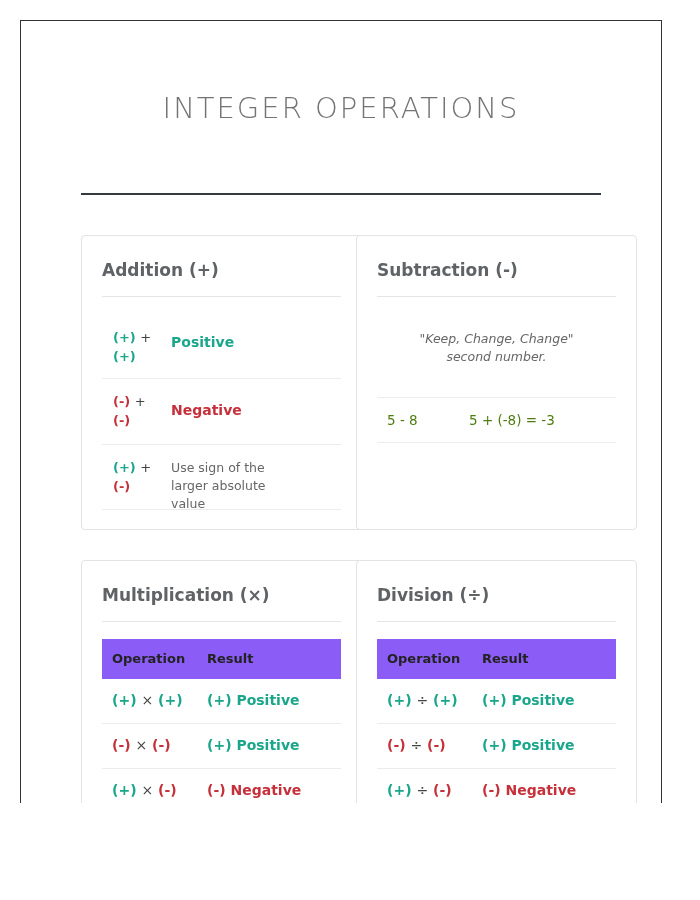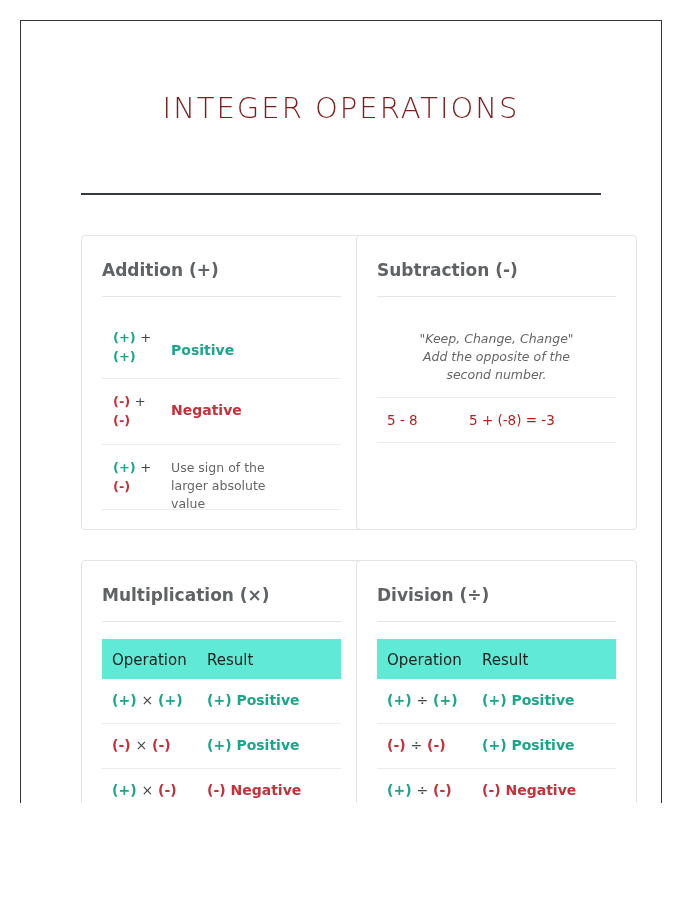--- a/index.html
+++ b/index.html
@@ -2,42 +2,42 @@
 <html><head>
 <meta charset="utf-8">
 <style>
   html, body { margin: 0; padding: 0; background: #ffffff; }
   body { width: 700px; height: 900px; position: relative; overflow: hidden;
          font-family: "DejaVu Sans", sans-serif; color: #333; }
   .page { position: absolute; left: 20px; top: 20px; width: 640px; height: 782px;
           border: 1px solid #333; border-bottom: none; background: #fff; overflow: hidden; }
   .title { position: absolute; left: 60px; top: 62px; width: 520px; text-align: center;
            font-family: "DejaVu Sans", sans-serif; font-weight: 200; font-size: 29px;
-           letter-spacing: 2px; color: #7f1d1d; line-height: 51px; }
+           letter-spacing: 2px; color: #737373; line-height: 51px; }
   .title-rule { position: absolute; left: 60px; top: 172px; width: 520px; height: 2px; background: #343a40; }
   .card { position: absolute; width: 281px; border: 1px solid #e3e3e3; border-radius: 4px;
           background: #fff; box-sizing: border-box; }
   .card h2 { margin: 0; position: absolute; left: 20px; top: 24px; font-size: 17px; font-weight: bold;
              color: #5f6366; font-family: "DejaVu Sans", sans-serif; }
   .card .hr { position: absolute; left: 20px; right: 20px; top: 60px; height: 1px; background: #e6e6e6; }
   .pos { color: #1aa68a; }
   .neg { color: #c6303a; }
   .op { color: #444; }
   .row { position: absolute; left: 20px; right: 20px; border-bottom: 1px solid #ececec; font-size: 13px; }
   .add-left { position: absolute; left: 11px; width: 50px; line-height: 19px; font-weight: bold; }
   .add-left .op { font-weight: normal; }
   .add-right { position: absolute; left: 69px; }
   .add-result { font-weight: bold; font-size: 14px; }
   .italic-note { color: #666; font-size: 12.5px; line-height: 18px; }
   .sub-note { position: absolute; left: 20px; right: 20px; top: 94px; text-align: center;
               font-style: italic; color: #666; font-size: 12.5px; line-height: 18px; }
-  .sub-row { font-size: 13.5px; color: #b91c1c; height: 44px; }
+  .sub-row { font-size: 13.5px; color: #4d7c0f; height: 44px; }
   .sub-row span { position: absolute; top: 14px; }
-  .thead { position: absolute; left: 20px; right: 20px; top: 78px; height: 40px; background: #5eead4;
-           font-weight: normal; font-size: 15px; color: #222; }
+  .thead { position: absolute; left: 20px; right: 20px; top: 78px; height: 40px; background: #8b5cf6;
+           font-weight: bold; font-size: 13px; color: #222; }
   .thead span { position: absolute; top: 12px; }
   .trow { height: 44px; font-weight: bold; font-size: 14px; }
   .trow span.c1 { position: absolute; left: 10px; top: 13px; }
   .trow span.c2 { position: absolute; left: 105px; top: 13px; }
   .trow .op { font-weight: normal; }
 </style>
 </head>
 <body>
 
 <div class="page">
@@ -49,21 +49,21 @@
   <div class="card" style="left:60px; top:214px; height:295px;">
     <h2>Addition (+)</h2>
     <div class="hr"></div>
 
     <div class="row" style="top:82px; height:60px;">
       <div class="add-left" style="top:10px;">
         <span class="pos">(+)</span>
         <span class="op">+</span><br>
         <span class="pos">(+)</span>
       </div>
-      <div class="add-right add-result pos" style="top:24px;">Positive</div>
+      <div class="add-right add-result pos" style="top:16px;">Positive</div>
     </div>
 
     <div class="row" style="top:143px; height:65px;">
       <div class="add-left" style="top:13px;">
         <span class="neg">(-)</span>
         <span class="op">+</span><br>
         <span class="neg">(-)</span>
       </div>
       <div class="add-right add-result neg" style="top:23px;">Negative</div>
     </div>
@@ -76,21 +76,20 @@
       </div>
       <div class="add-right italic-note" style="top:14px; width:130px;">Use sign of the larger absolute value</div>
     </div>
   </div>
 
   <div class="card" style="left:335px; top:214px; height:295px;">
     <h2>Subtraction (-)</h2>
     <div class="hr"></div>
     <div class="sub-note">
       <div>"Keep, Change, Change"</div>
-      <div>Add the opposite of the</div>
       <div>second number.</div>
     </div>
     <div class="row" style="top:161px; height:0; border-bottom:1px solid #ececec;"></div>
     <div class="row sub-row" style="top:162px;">
       <span style="left:10px;">5 - 8</span>
       <span style="left:92px;">5 + (-8) = -3</span>
     </div>
   </div>
 
   <div class="card" style="left:60px; top:539px; height:260px;">

